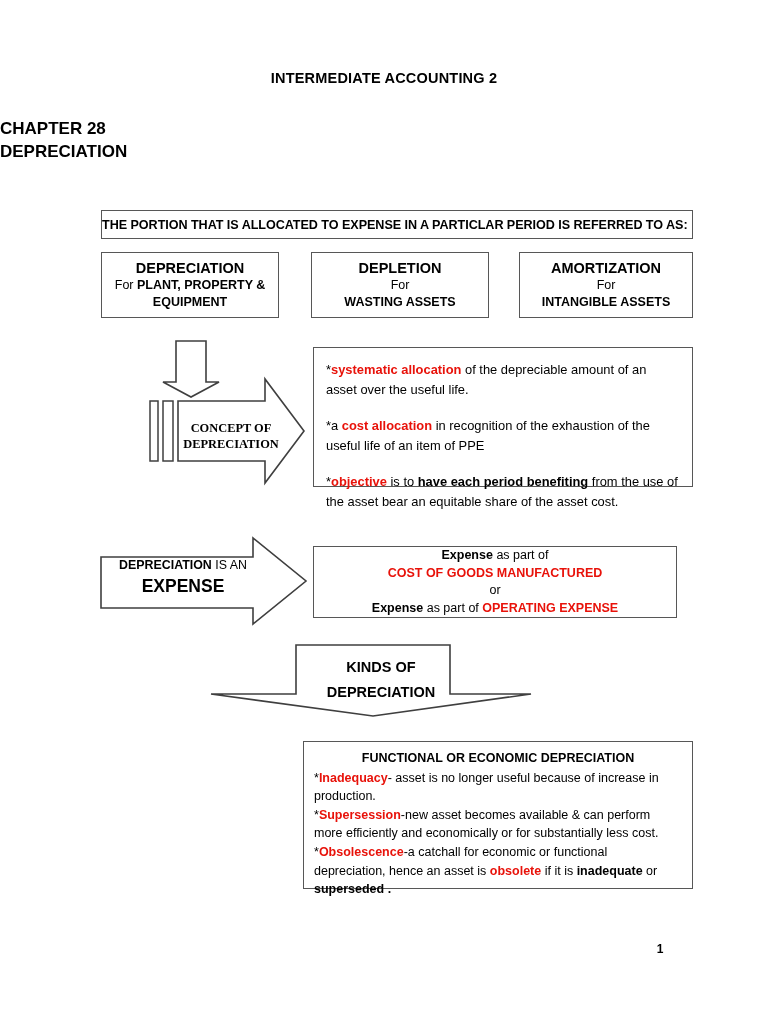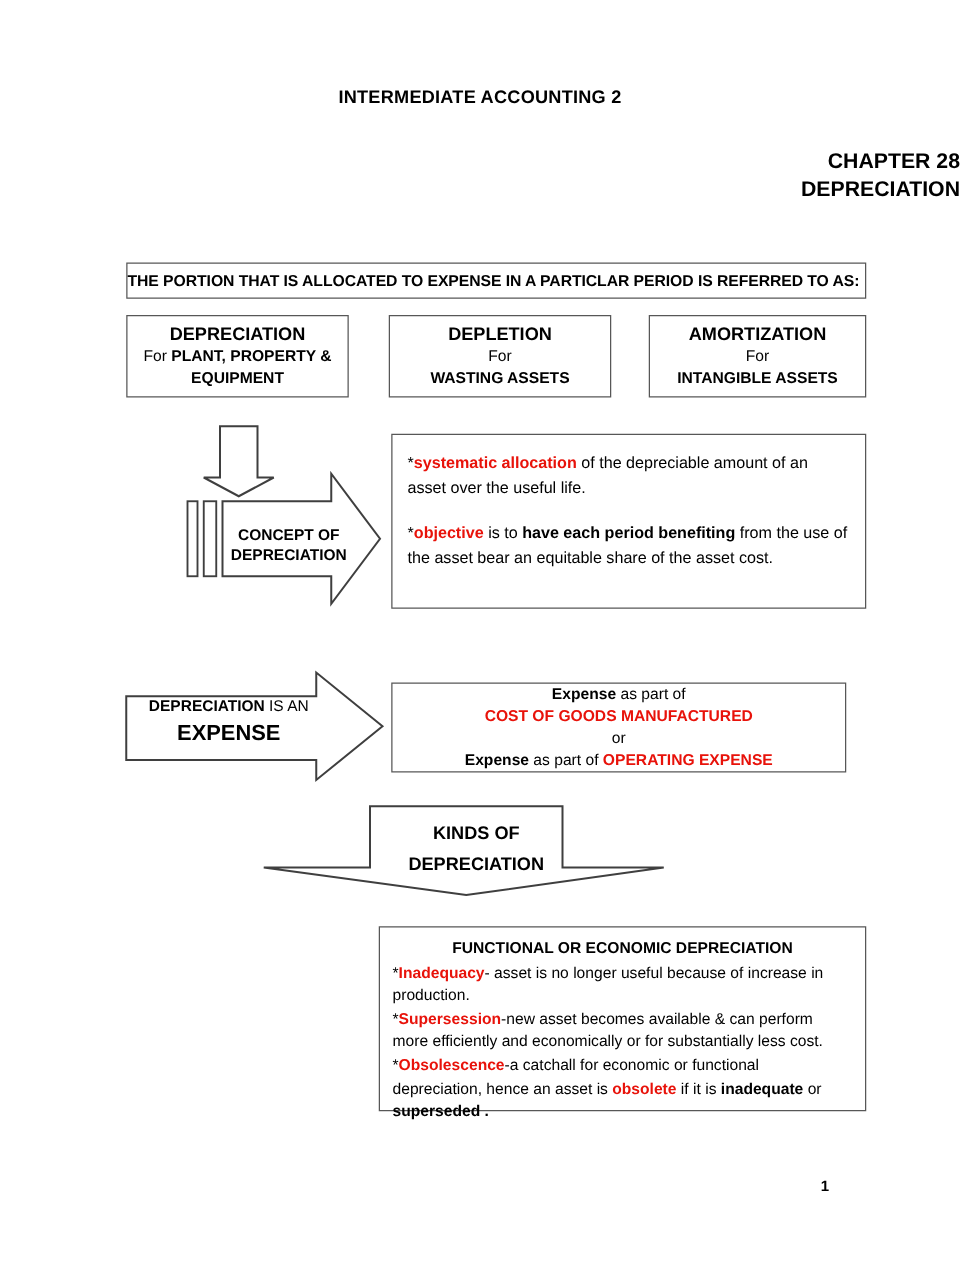--- a/index.html
+++ b/index.html
@@ -13,21 +13,21 @@
   }
   .page{position:relative;width:768px;height:1024px;}
 
   
   .doc-title{
     position:absolute;left:0;top:70px;width:768px;
     text-align:center;font-weight:bold;font-size:14.5px;letter-spacing:.2px;
   }
   .chapter{
     position:absolute;left:0;top:117px;width:768px;
-    text-align:right;font-weight:bold;font-size:17px;line-height:23px;
+    text-align:left;font-weight:bold;font-size:17px;line-height:23px;
   }
 
   
   .box{
     position:absolute;
     border:1.5px solid #575757;
     background:#fff;
     box-sizing:border-box;
   }
   .banner{
@@ -58,21 +58,21 @@
   .concept-text p{margin:0 0 17px 0;}
   .red{color:#e8120a;font-weight:bold;}
   .bk{font-weight:bold;}
 
   
   .svg-layer{position:absolute;left:0;top:0;width:768px;height:1024px;pointer-events:none;}
   .svg-layer *{pointer-events:auto;}
 
   .concept-label{
     position:absolute;left:176px;top:420px;width:110px;
-    text-align:center;font-weight:bold;font-size:12.4px;line-height:16px;
+    text-align:center;font-weight:bold;font-size:12.4px;line-height:16px;font-family:Liberation Serif, serif;
   }
 
   
   .expense-label{
     position:absolute;left:108px;top:556px;width:150px;
     text-align:center;font-size:12.4px;line-height:19px;
   }
   .expense-label .l1 .d{font-weight:bold;}
   .expense-label .l2{font-weight:bold;font-size:17.5px;line-height:22px;}
 
@@ -140,20 +140,23 @@
     <div class="cat-title">AMORTIZATION</div>
     <div class="cat-for">For</div>
     <div class="cat-sub">INTANGIBLE ASSETS</div>
   </div>
 
   <div class="box concept-text">
     <p>
       <span>*</span><span class="red">systematic allocation</span><span> of the depreciable amount of an asset over the useful  life.</span>
     </p>
     <p>
+      <span>*a </span><span class="red">cost allocation</span><span> in recognition of the exhaustion of the useful life of an item of PPE</span>
+    </p>
+    <p>
       <span>*</span><span class="red">objective</span><span> is to </span><span class="bk">have each period benefiting</span><span> from the use of the asset bear an equitable share of the asset cost.</span>
     </p>
   </div>
 
   <div class="box expense-box">
     <div>
       <span class="bk">Expense</span><span> as part of</span>
     </div>
     <div class="red">COST OF GOODS MANUFACTURED</div>
     <div>or</div>

